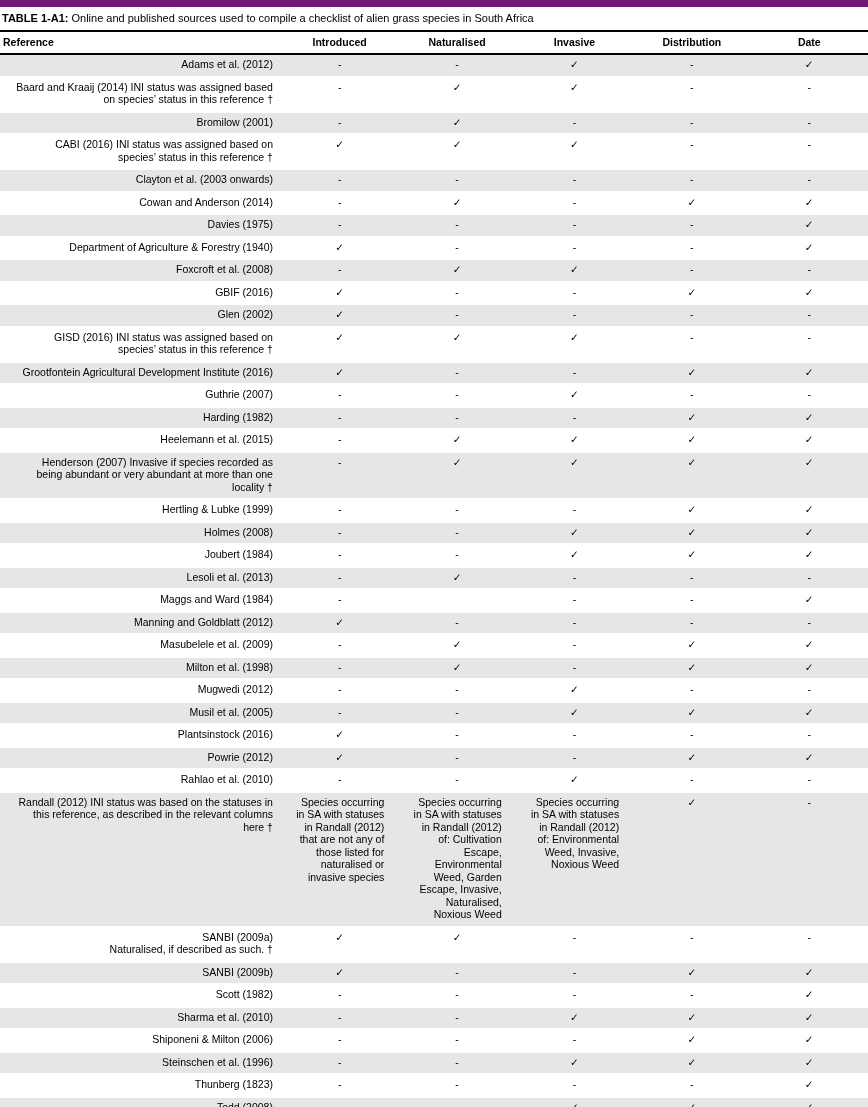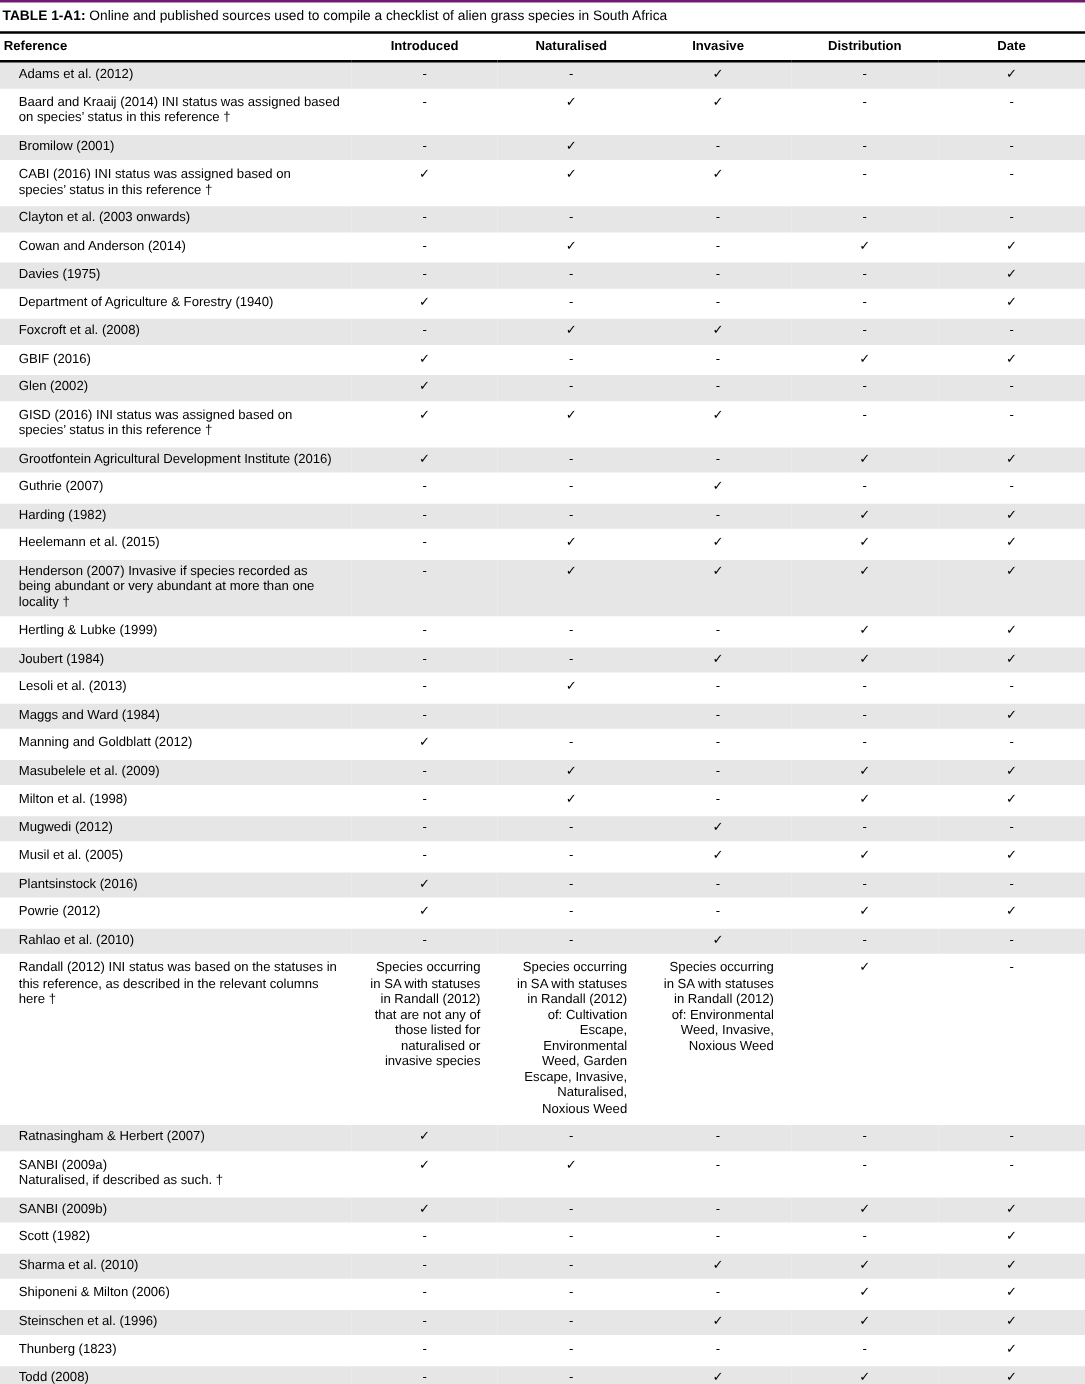--- a/index.html
+++ b/index.html
@@ -5,21 +5,21 @@
   * { margin:0; padding:0; box-sizing:border-box; }
   html,body { background:#fff; }
   body {
     width:868px; min-height:1107px;
     font-family:"Liberation Sans","DejaVu Sans",sans-serif;
     color:#000;
   }
   .page { width:868px; padding:0; }
 
   .table-title {
-    border-top:2px solid #701a75;
+    border-top:7px solid #701a75;
     border-bottom:2px solid #000;
     padding:5px 2px 5px 2px;
     font-size:11px;
     line-height:13px;
   }
   .table-title .label { font-weight:bold; }
 
   table { width:100%; border-collapse:collapse; table-layout:fixed; border-bottom:3px solid #000; }
   col.c-ref { width:280px; }
   col.c-val { width:117px; }
@@ -33,21 +33,21 @@
   }
   thead th.ref-h { text-align:left; padding-left:3px; }
 
   tbody tr:nth-child(odd) td { background:#e6e6e6; }
   tbody td {
     font-size:10.5px; line-height:12.5px;
     vertical-align:top;
     padding:3px 2px 5px 2px;
     border-bottom:2px solid #fff;
   }
-  td.ref { text-align:left; padding-left:15px; padding-right:8px; }
+  td.ref { text-align:right; padding-left:15px; padding-right:8px; }
   td.val { text-align:center; }
   td.text-cell { text-align:right; padding-left:9px; padding-right:14px; }
 </style>
 </head>
 <body>
 
 <div class="page">
 
   <div class="table-title">
     <span class="label">TABLE 1-A1:</span>
@@ -212,20 +212,28 @@
         </tr>
         <tr>
           <td class="ref">Hertling &amp; Lubke (1999)</td>
           <td class="val">-</td>
           <td class="val">-</td>
           <td class="val">-</td>
           <td class="val">✓</td>
           <td class="val">✓</td>
         </tr>
         <tr>
+          <td class="ref">Holmes (2008)</td>
+          <td class="val">-</td>
+          <td class="val">-</td>
+          <td class="val">✓</td>
+          <td class="val">✓</td>
+          <td class="val">✓</td>
+        </tr>
+        <tr>
           <td class="ref">Joubert (1984)</td>
           <td class="val">-</td>
           <td class="val">-</td>
           <td class="val">✓</td>
           <td class="val">✓</td>
           <td class="val">✓</td>
         </tr>
         <tr>
           <td class="ref">Lesoli et al. (2013)</td>
           <td class="val">-</td>
@@ -308,28 +316,20 @@
         </tr>
         <tr>
           <td class="ref">Randall (2012) INI status was based on the statuses in this reference, as described in the relevant columns here †</td>
           <td class="val text-cell">Species occurring in SA with statuses in Randall (2012) that are not any of those listed for naturalised or invasive species</td>
           <td class="val text-cell">Species occurring in SA with statuses in Randall (2012) of: Cultivation Escape, Environmental Weed, Garden Escape, Invasive, Naturalised, Noxious Weed</td>
           <td class="val text-cell">Species occurring in SA with statuses in Randall (2012) of: Environmental Weed, Invasive, Noxious Weed</td>
           <td class="val">✓</td>
           <td class="val">-</td>
         </tr>
         <tr>
-          <td class="ref">Ratnasingham &amp; Herbert (2007)</td>
-          <td class="val">✓</td>
-          <td class="val">-</td>
-          <td class="val">-</td>
-          <td class="val">-</td>
-          <td class="val">-</td>
-        </tr>
-        <tr>
           <td class="ref">SANBI (2009a)<br>Naturalised, if described as such. †</td>
           <td class="val">✓</td>
           <td class="val">✓</td>
           <td class="val">-</td>
           <td class="val">-</td>
           <td class="val">-</td>
         </tr>
         <tr>
           <td class="ref">SANBI (2009b)</td>
           <td class="val">✓</td>

